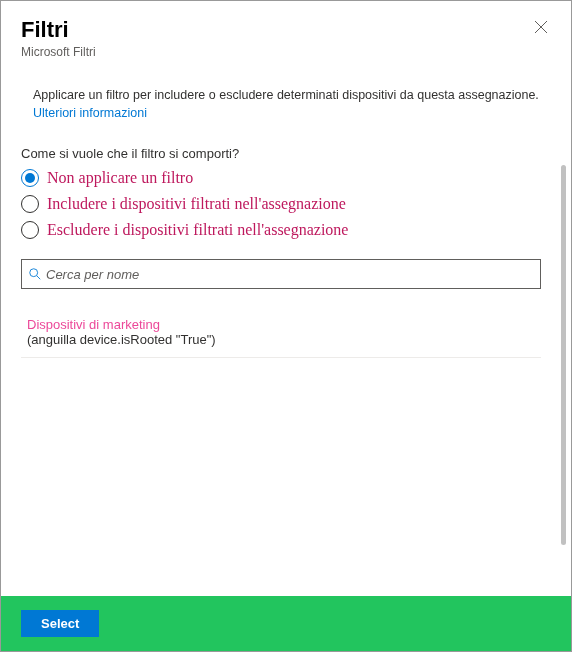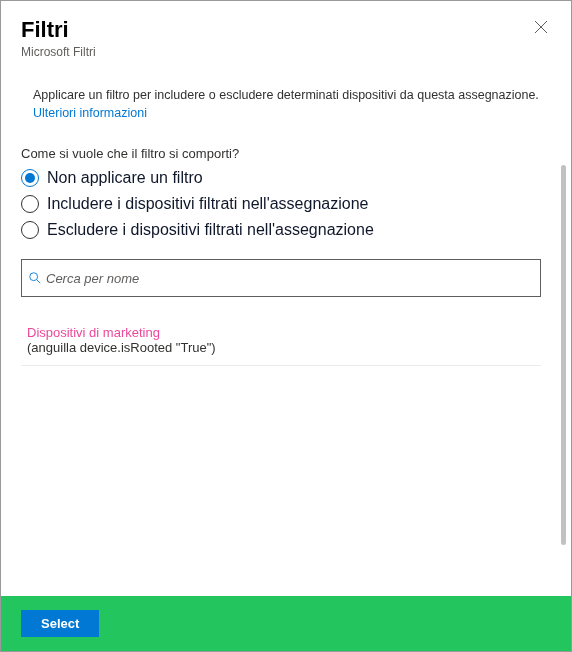--- a/index.html
+++ b/index.html
@@ -94,27 +94,28 @@
       border-color: #0078d4;
     }
     .radio-dot {
       width: 10px;
       height: 10px;
       border-radius: 50%;
       background: #0078d4;
     }
     .radio-label {
       font-size: 16px;
-      color: #0f172a;
+      color: #be185d;
+      font-family: Liberation Serif, serif;
     }
     .search-box {
       display: flex;
       align-items: center;
       border: 1px solid #605e5c;
-      height: 38px;
+      height: 30px;
       padding: 0 6px;
       margin-bottom: 20px;
     }
     .search-icon {
       color: #0078d4;
       flex-shrink: 0;
       margin-right: 4px;
       display: flex;
       align-items: center;
     }

